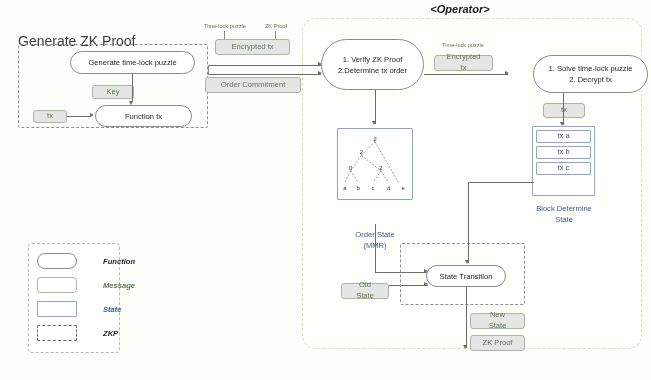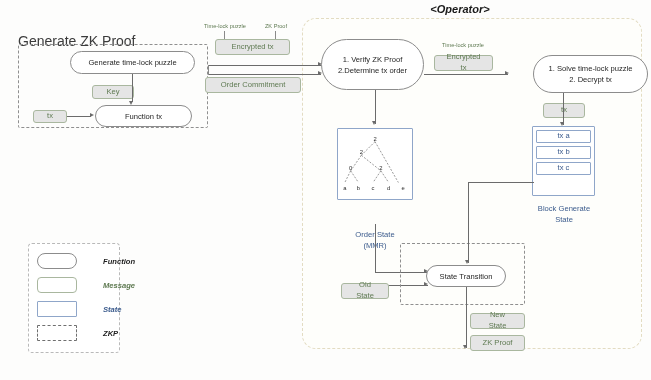--- a/index.html
+++ b/index.html
@@ -216,21 +216,21 @@
 
   <div class="abs msg" style="left:543px; top:103px; width:42px; height:15px;">tx</div>
 
   <div class="abs ln-v" style="left:563px; top:93px; height:32px;"></div>
   <div class="abs arrow-d" style="left:560.4px; top:122px;"></div>
 
   <div class="abs state" style="left:532px; top:126px; width:63px; height:70px;"></div>
   <div class="abs state" style="left:536px; top:130px; width:55px; height:13px;">tx a</div>
   <div class="abs state" style="left:536px; top:146px; width:55px; height:13px;">tx b</div>
   <div class="abs state" style="left:536px; top:162px; width:55px; height:13px;">tx c</div>
-  <div class="abs state-caption" style="left:522px; top:203px; width:84px;">Block Generate
+  <div class="abs state-caption" style="left:522px; top:203px; width:84px;">Block Determine
 State</div>
 
   <div class="abs state" style="left:337px; top:128px; width:76px; height:72px;">
     <svg width="76" height="72" viewBox="0 0 76 72">
 
       <line class="mmr-edge" x1="38" y1="13" x2="24" y2="27"></line>
       <line class="mmr-edge" x1="38" y1="13" x2="62" y2="55"></line>
       <line class="mmr-edge" x1="24" y1="27" x2="13" y2="43"></line>
       <line class="mmr-edge" x1="24" y1="27" x2="44" y2="43"></line>
       <line class="mmr-edge" x1="13" y1="43" x2="7" y2="55"></line>

